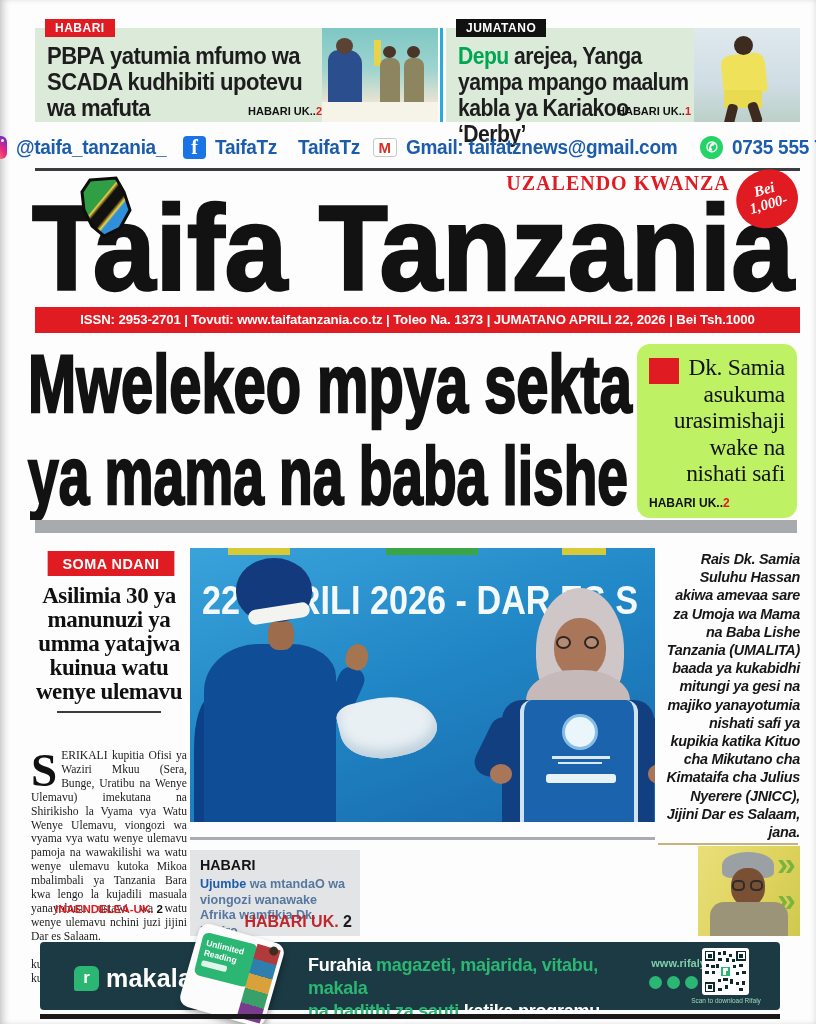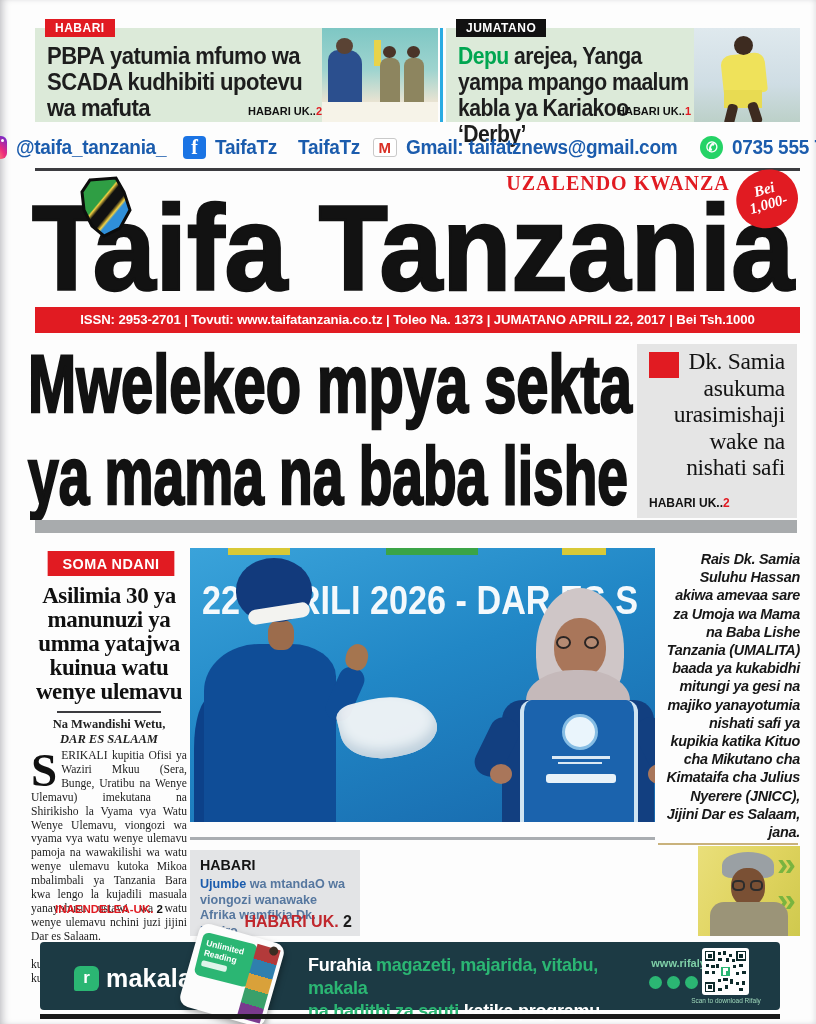--- a/index.html
+++ b/index.html
@@ -61,21 +61,21 @@
   .price{width:62px;height:58px;background:#e11b22;border-radius:52% 48% 50% 50%;color:#fff;
          transform:rotate(-16deg);text-align:center;font-family:"Liberation Serif",serif;
          font-style:italic;font-weight:bold;padding-top:12px;line-height:15px;font-size:15px;}
   .price span{display:block;}
 
   
   .infobar{background:#e11b22;color:#fff;font-weight:bold;font-size:13.2px;text-align:center;
            line-height:26px;letter-spacing:-.1px;}
 
   
-  .yellowbox{background:#e5e5e5;padding:4px 12px 8px 12px;}
+  .yellowbox{background:#bef264;padding:10px 12px 8px 12px;border-radius:13px;}
   .redsq{float:left;width:30px;height:26px;background:#e11b22;margin:4px 6px 2px 0;}
   .yb-text{font-family:"Liberation Serif",serif;font-size:23.5px;line-height:26.5px;color:#131313;
            text-align:right;letter-spacing:-.3px;}
   .yb-ref{position:absolute;left:12px;bottom:8px;font-size:12px;font-weight:bold;color:#111;}
   .yb-ref .num{color:#e11b22;}
 
   .graybar{background:#a8abad;}
 
   
   .sn-badge{background:#e11b22;color:#fff;font-weight:bold;font-size:15px;text-align:center;
@@ -239,42 +239,38 @@
       </linearGradient>
     </defs>
     <path d="M20 4 L46 2 L54 16 L60 34 L50 52 L34 60 L22 50 L14 34 L12 16 Z" fill="url(#tzflag)" stroke="#0c0c0c" stroke-width="3"></path>
   </svg>
   <div class="abs slogan" style="left:468px;top:172px;width:300px;">UZALENDO KWANZA</div>
   <div class="abs price" style="left:736px;top:170px;">
     <span>Bei</span>
     <span>1,000-</span>
   </div>
 
-  <div class="abs infobar" style="left:35px;top:307px;width:765px;height:26px;">ISSN: 2953-2701 | Tovuti: www.taifatanzania.co.tz | Toleo Na. 1373 | JUMATANO APRILI 22, 2017 | Bei Tsh.1000</div>
+  <div class="abs infobar" style="left:35px;top:307px;width:765px;height:26px;">ISSN: 2953-2701 | Tovuti: www.taifatanzania.co.tz | Toleo Na. 1373 | JUMATANO APRILI 22, 2026 | Bei Tsh.1000</div>
 
   <svg class="abs" style="left:26px;top:336px;" width="616" height="184">
     <text x="2" y="76" font-family="Liberation Sans, sans-serif" font-size="82" font-weight="bold" fill="#121212" stroke="#121212" stroke-width="2.5" textLength="604" lengthAdjust="spacingAndGlyphs">Mwelekeo mpya sekta</text>
     <text x="2" y="168" font-family="Liberation Sans, sans-serif" font-size="82" font-weight="bold" fill="#121212" stroke="#121212" stroke-width="2.5" textLength="600" lengthAdjust="spacingAndGlyphs">ya mama na baba lishe</text>
   </svg>
 
   <div class="abs yellowbox" style="left:637px;top:344px;width:160px;height:174px;">
     <span class="redsq"></span>
     <div class="yb-text">Dk. Samia asukuma urasimishaji wake na nishati safi</div>
     <div class="yb-ref"><span>HABARI UK..</span><span class="num">2</span></div>
   </div>
 
   <div class="abs graybar" style="left:35px;top:520px;width:762px;height:13px;"></div>
 
   <div class="abs sn-badge" style="left:45px;top:551px;width:132px;height:25px;">SOMA NDANI</div>
   <div class="abs sn-head" style="left:31px;top:584px;width:156px;">Asilimia 30 ya manunuzi ya umma yatajwa kuinua watu wenye ulemavu</div>
   <div class="abs rule-dark" style="left:57px;top:711px;width:104px;height:2px;"></div>
-  <div class="abs sn-byline" style="left:31px;top:717px;width:156px;">
-    <div>Na Mwandishi Wetu,</div>
-    <div class="it">DAR ES SALAAM</div>
-  </div>
   <div class="abs sn-body" style="left:31px;top:749px;width:156px;">
     <p><span class="dropcap">S</span><span>ERIKALI kupitia Ofisi ya Waziri Mkuu (Sera, Bunge, Uratibu na Wenye Ulemavu) imekutana na Shirikisho la Vyama vya Watu Wenye Ulemavu, viongozi wa vyama vya watu wenye ulemavu pamoja na wawakilishi wa watu wenye ulemavu kutoka Mikoa mbalimbali ya Tanzania Bara kwa lengo la kujadili masuala yanayohusu ustawi wa watu wenye ulemavu nchini juzi jijini Dar es Salaam.</span></p>
     <p>Kikao hicho kimelenga kujadili na kuimarisha uelewa kuhusu</p>
   </div>
   <div class="abs sn-cont" style="left:31px;top:903px;width:156px;"><span>INAENDELEA-UK.</span> <span class="num">2</span></div>
 
   <div class="abs mainphoto" style="left:190px;top:548px;width:465px;height:274px;">
     <div class="strip" style="left:38px;width:62px;background:#d8c937;"></div>
     <div class="strip" style="left:196px;width:92px;background:#3aa447;"></div>
     <div class="strip" style="left:372px;width:44px;background:#d8c937;"></div>

